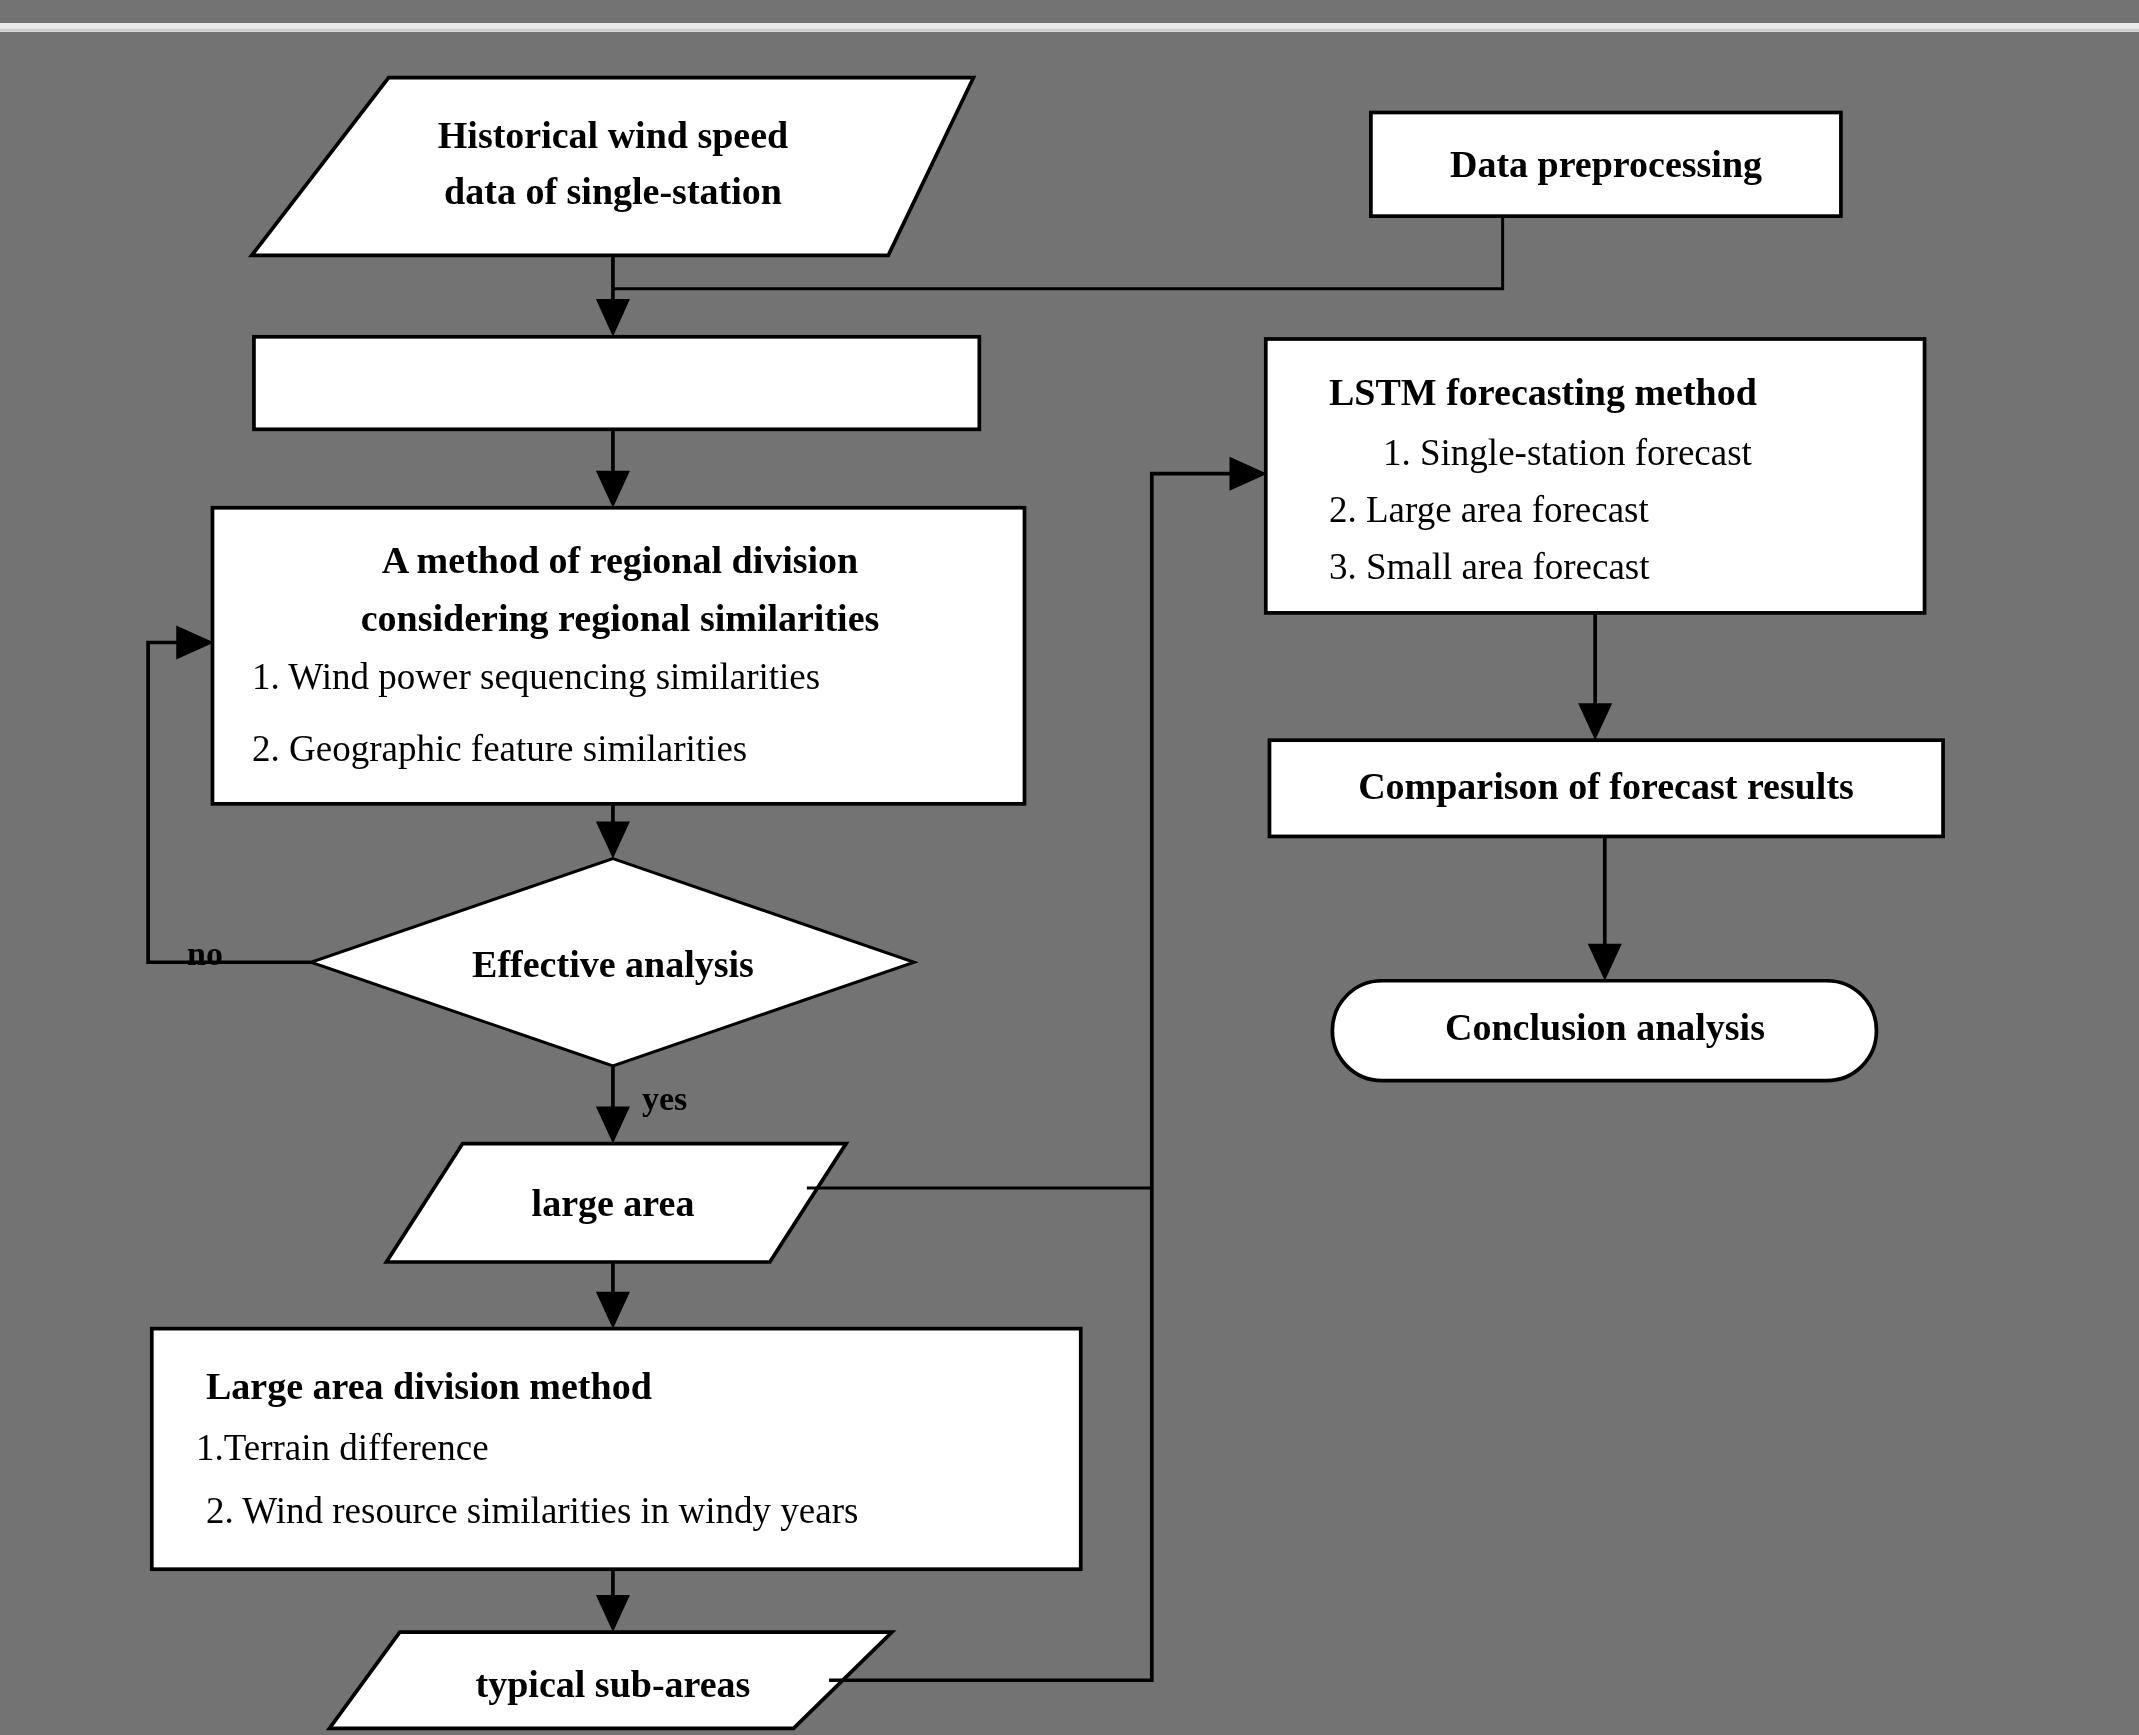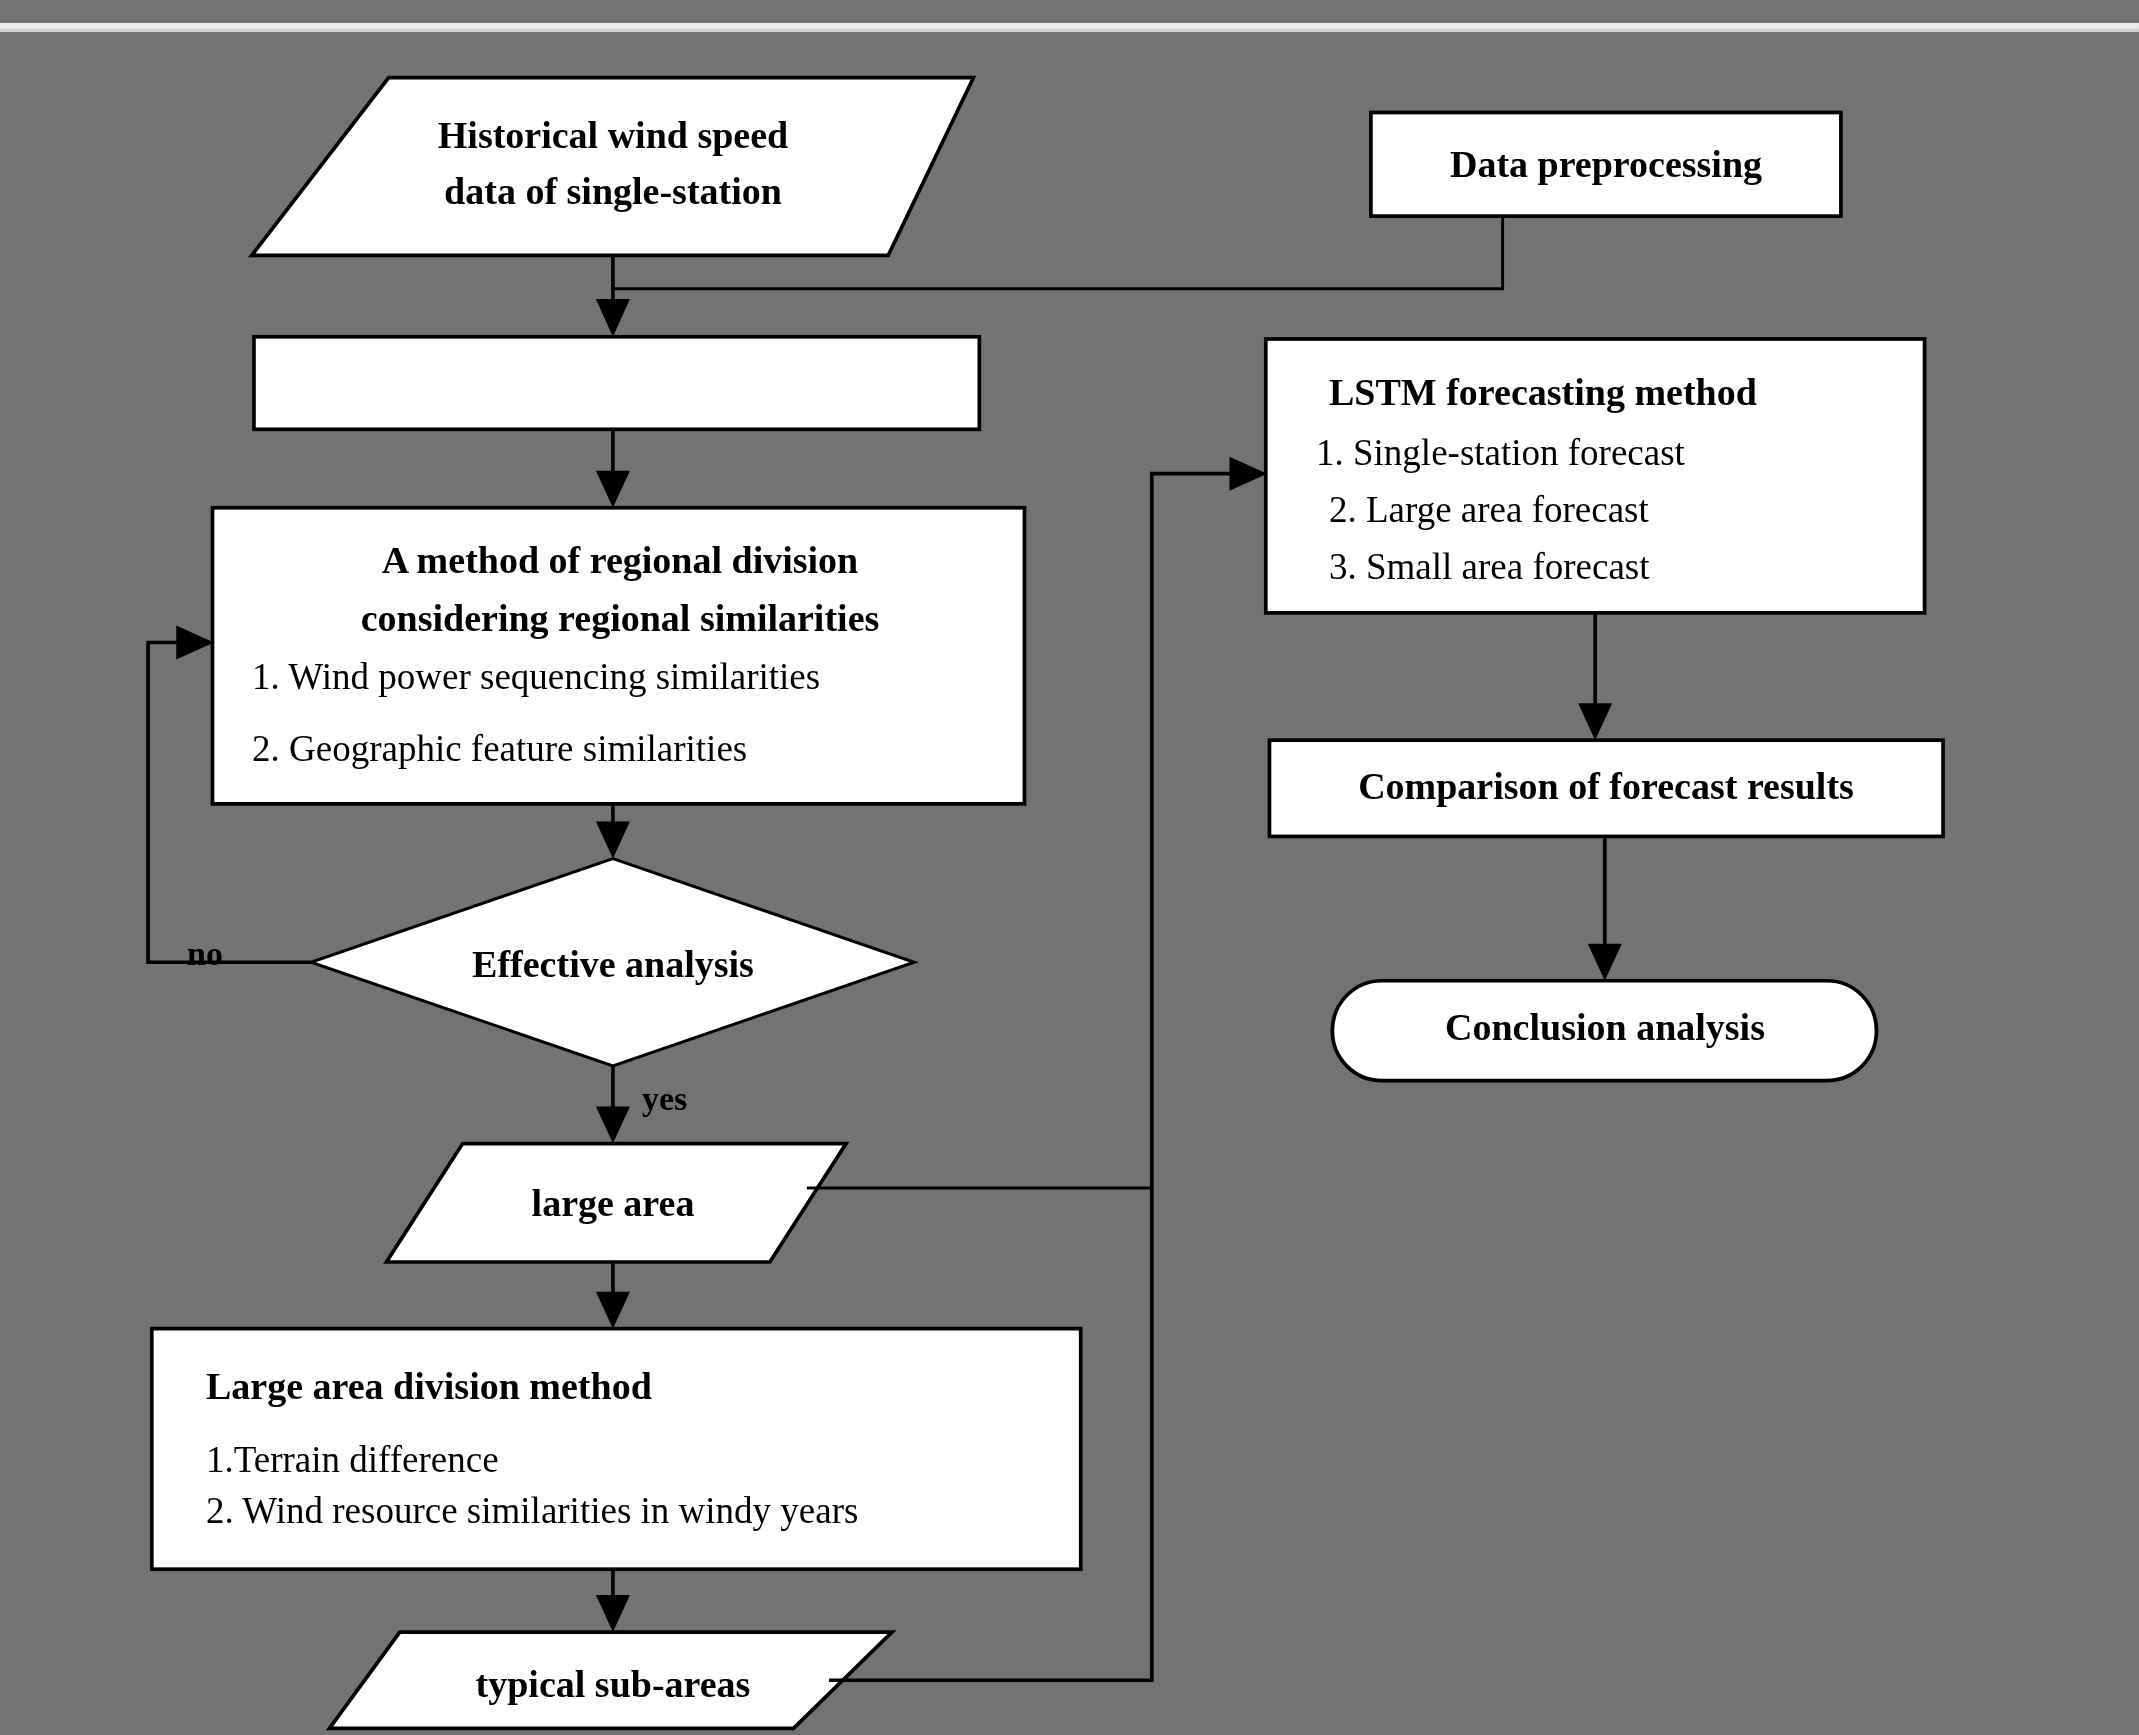--- a/index.html
+++ b/index.html
@@ -153,27 +153,27 @@
   <div class="txt lft s-body" style="left:252px; top:727px;">2. Geographic feature similarities</div>
 
   <div class="txt ctr bold s-title" style="left:613px; top:942px; width:592px;">Effective analysis</div>
 
   <div class="txt lft bold s-label" style="left:187px; top:897px;margin-top:37px;">no</div>
   <div class="txt lft bold s-label" style="left:642px; top:1079px;">yes</div>
 
   <div class="txt ctr bold s-title" style="left:613px; top:1181px; width:444px;">large area</div>
 
   <div class="txt lft bold s-title" style="left:206px; top:1364px;">Large area division method</div>
-  <div class="txt lft s-body" style="left:206px; top:1426px;margin-top:12px;">1.Terrain difference</div>
+  <div class="txt lft s-body" style="left:196px; top:1426px;">1.Terrain difference</div>
   <div class="txt lft s-body" style="left:206px; top:1489px;">2. Wind resource similarities in windy years</div>
 
   <div class="txt ctr bold s-title" style="left:613px; top:1662px; width:518px;">typical sub-areas</div>
 
   <div class="txt lft bold s-title" style="left:1329px; top:370px;">LSTM forecasting method</div>
-  <div class="txt lft s-body" style="left:1316px; top:431px;">1. Single-station forecast</div>
+  <div class="txt lft s-body" style="left:1383px; top:431px;">1. Single-station forecast</div>
   <div class="txt lft s-body" style="left:1329px; top:488px;">2. Large area forecast</div>
   <div class="txt lft s-body" style="left:1329px; top:545px;">3. Small area forecast</div>
 
   <div class="txt ctr bold s-title" style="left:1606px; top:764px; width:740px;">Comparison of forecast results</div>
 
   <div class="txt ctr bold s-title" style="left:1605px; top:1005px; width:592px;">Conclusion analysis</div>
 
 </div>
 
 

